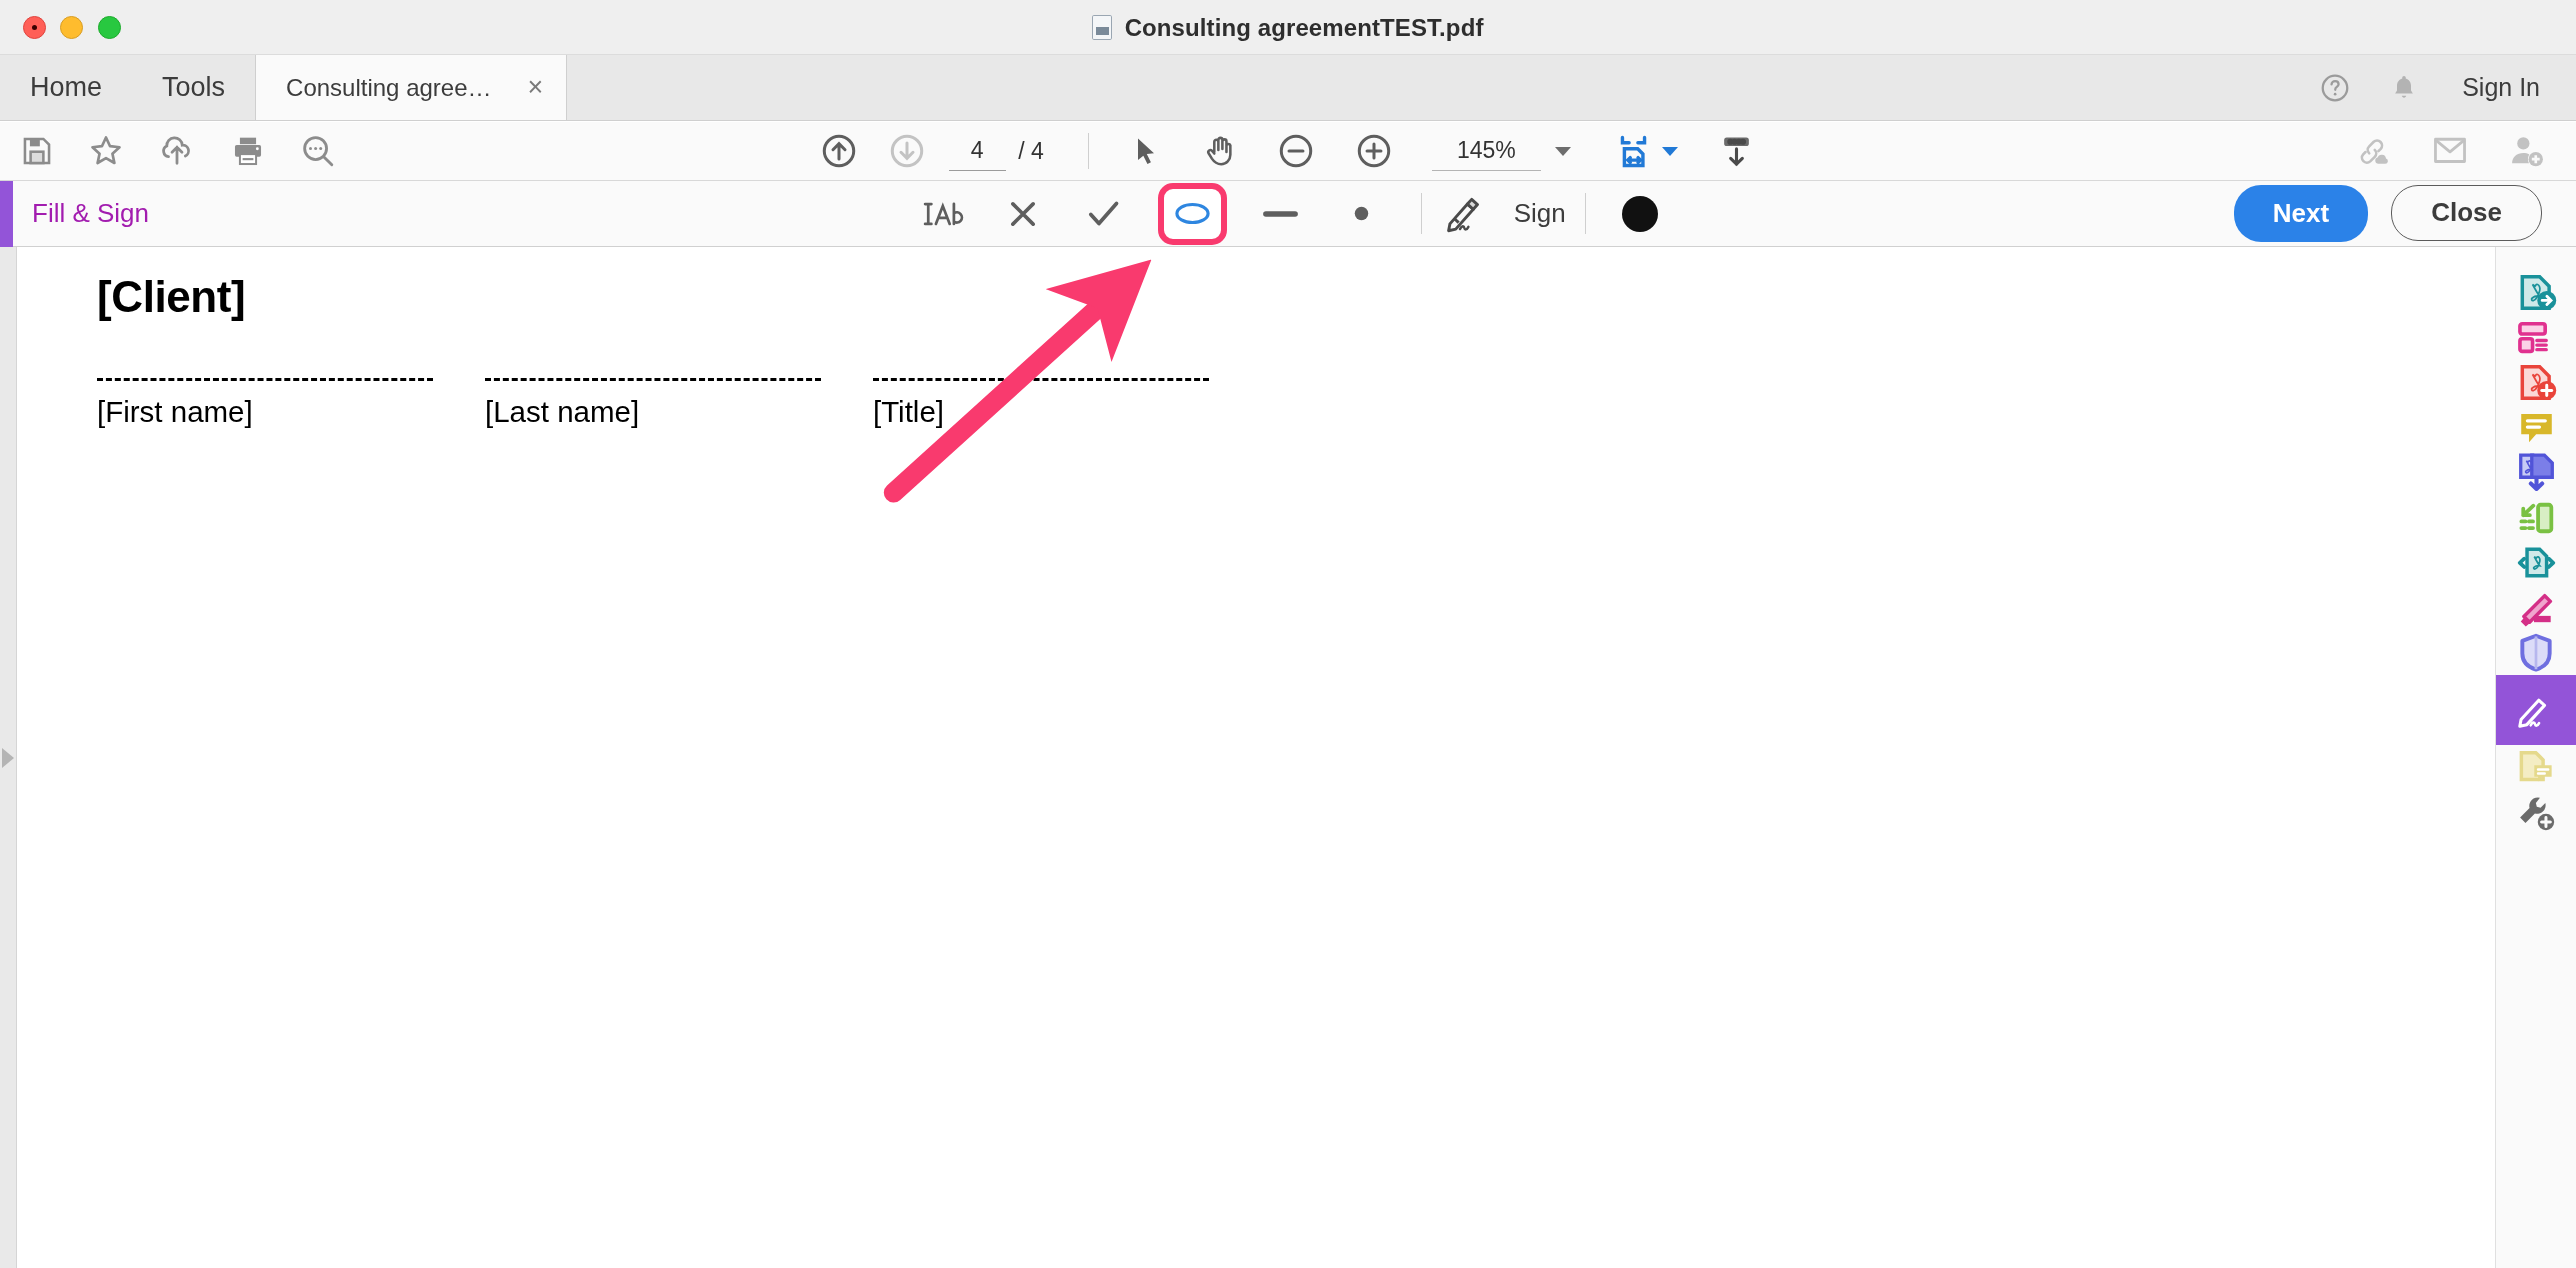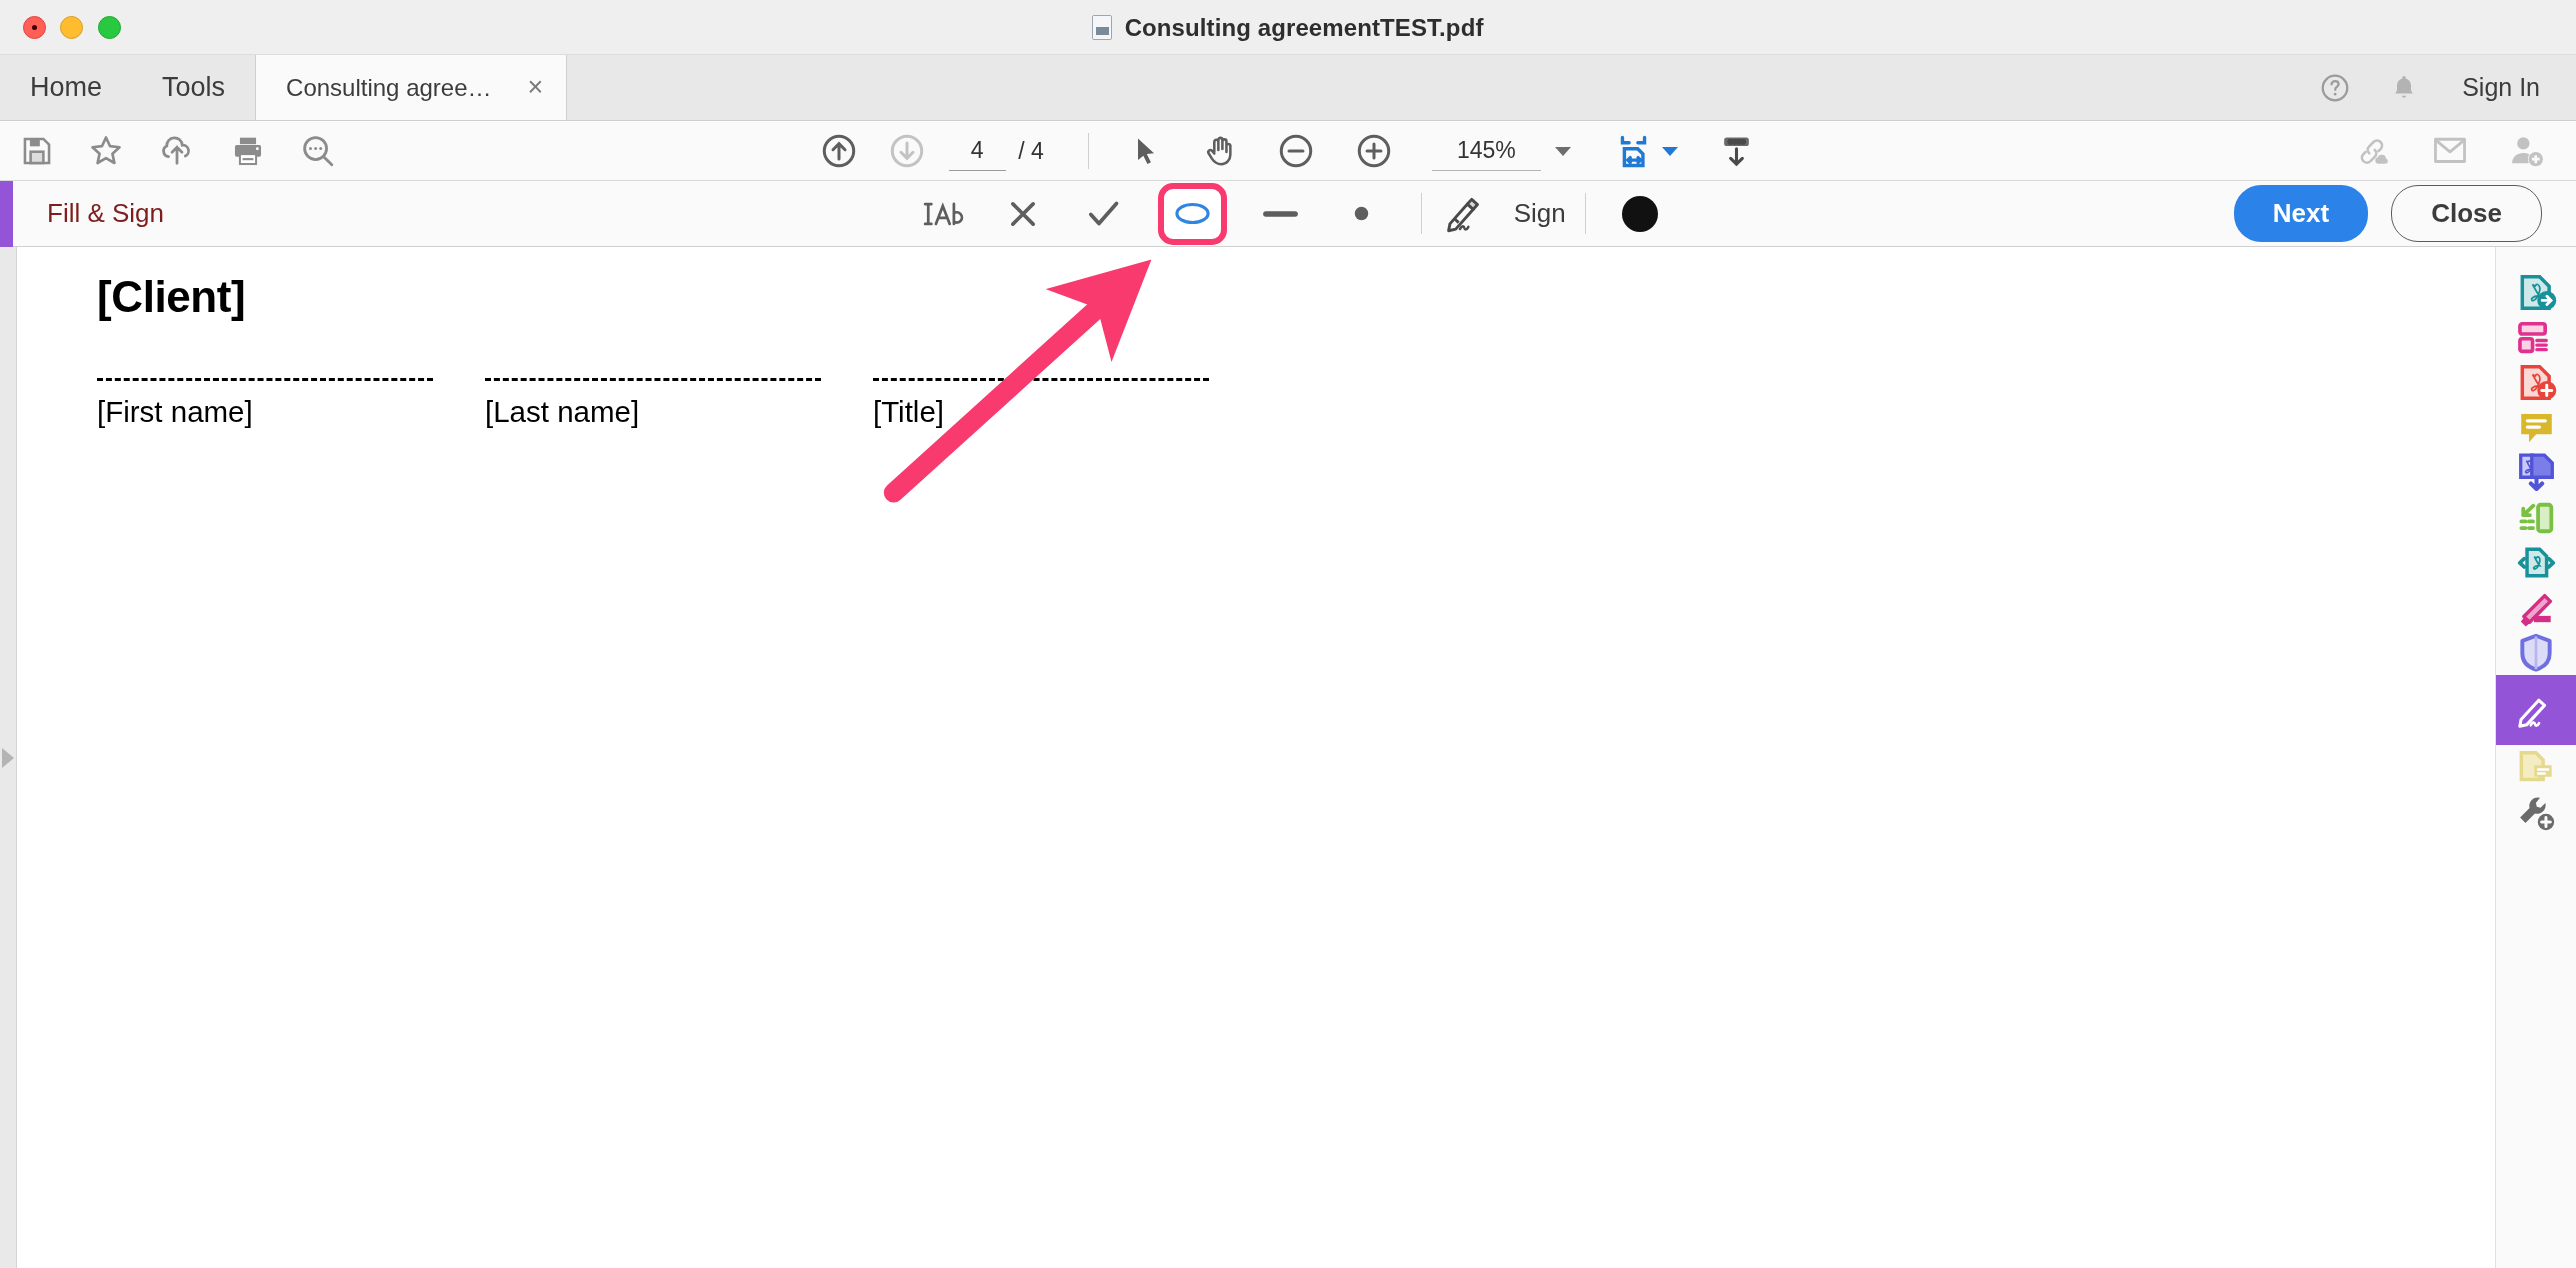--- a/index.html
+++ b/index.html
@@ -90,35 +90,35 @@
   .caret.blue { border-top-color: #2179d6; margin-left: 9px; }
   .tb-right { position: absolute; right: 30px; display: flex; align-items: center; gap: 39px; }
 
   
   .fsbar {
     position: absolute; left: 0; top: 181px; width: 2576px; height: 66px;
     background: #fafafa; border-bottom: 0.9px solid #d0d0d0;
     display: flex; align-items: center;
   }
   .fs-accent { position: absolute; left: 0; top: 0; width: 12.5px; height: 66px; background: #9354d8; }
-  .fs-title { font-size: 26px; color: #7f1d1d; margin-left: 47px; }
+  .fs-title { font-size: 26px; color: #a21caf; margin-left: 32px; }
   .fs-tools {
     position: absolute; left: 0; width: 2576px; height: 66px;
     display: flex; align-items: center; justify-content: center; gap: 0;
   }
   .tool { width: 52px; height: 47px; display: flex; align-items: center; justify-content: center; margin: 0 14.3px; }
   .tool.highlight {
     outline: 6.3px solid #f93a6e; border-radius: 9px; background: #fff;
     width: 57px; height: 50px; margin: 0 19.7px;
   }
   .fs-div { width: 0.9px; height: 41px; background: #cfcfcf; margin: 0 19.7px; }
   .signbtn { display: flex; align-items: center; gap: 25px; }
   .signbtn .lab { font-size: 26px; color: #3c3c3c; }
   .swatch { width: 36px; height: 36px; border-radius: 50%; background: #111; margin: 0 16px; }
-  .fs-right { position: absolute; right: 34px; display: flex; align-items: center; gap: 23px; }
+  .fs-right { position: absolute; right: 34px; display: flex; align-items: flex-start; gap: 23px; }
   .btn-next {
     background: #2b82e8; color: #fff; font-size: 26px; font-weight: bold;
     border: none; border-radius: 27px; padding: 13.4px 39px; cursor: pointer;
   }
   .btn-close {
     background: #fafafa; color: #3c3c3c; font-size: 26px; font-weight: bold;
     border: 1.8px solid #5b5b5b; border-radius: 27px; padding: 11.6px 39px; cursor: pointer;
   }
 
   

